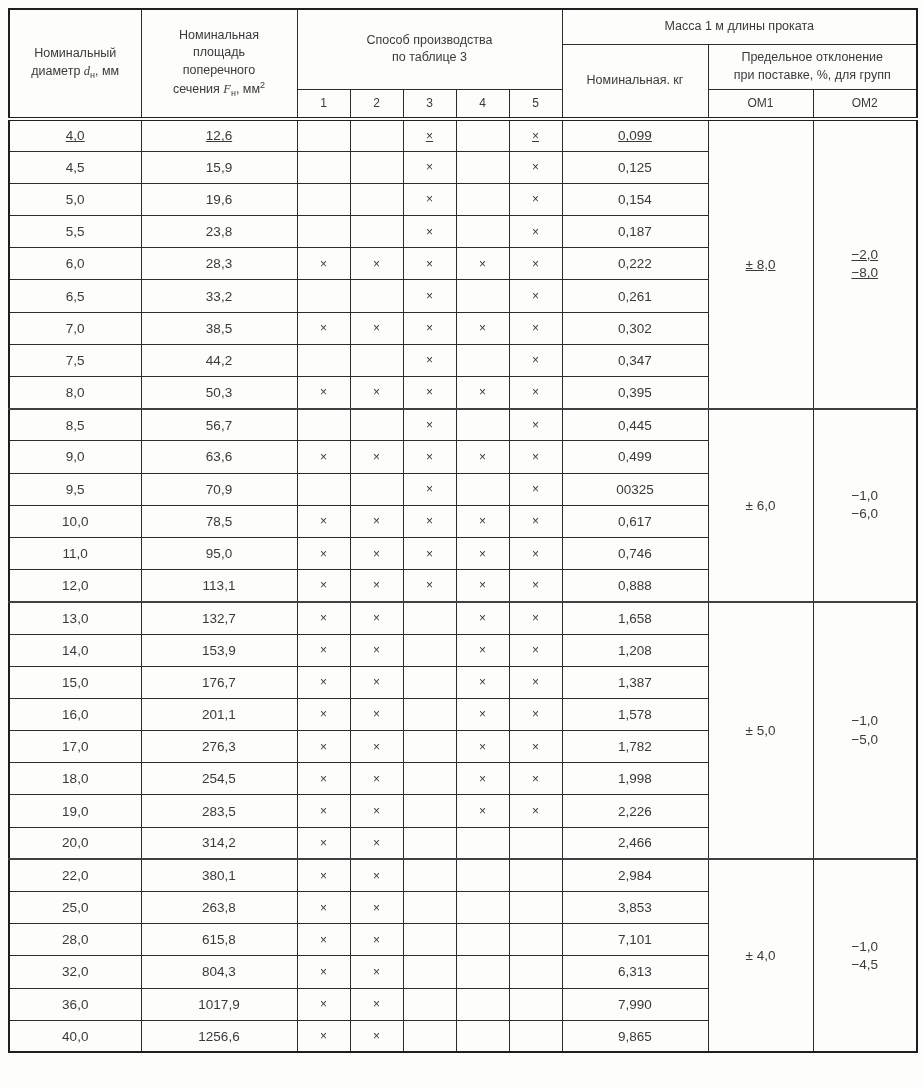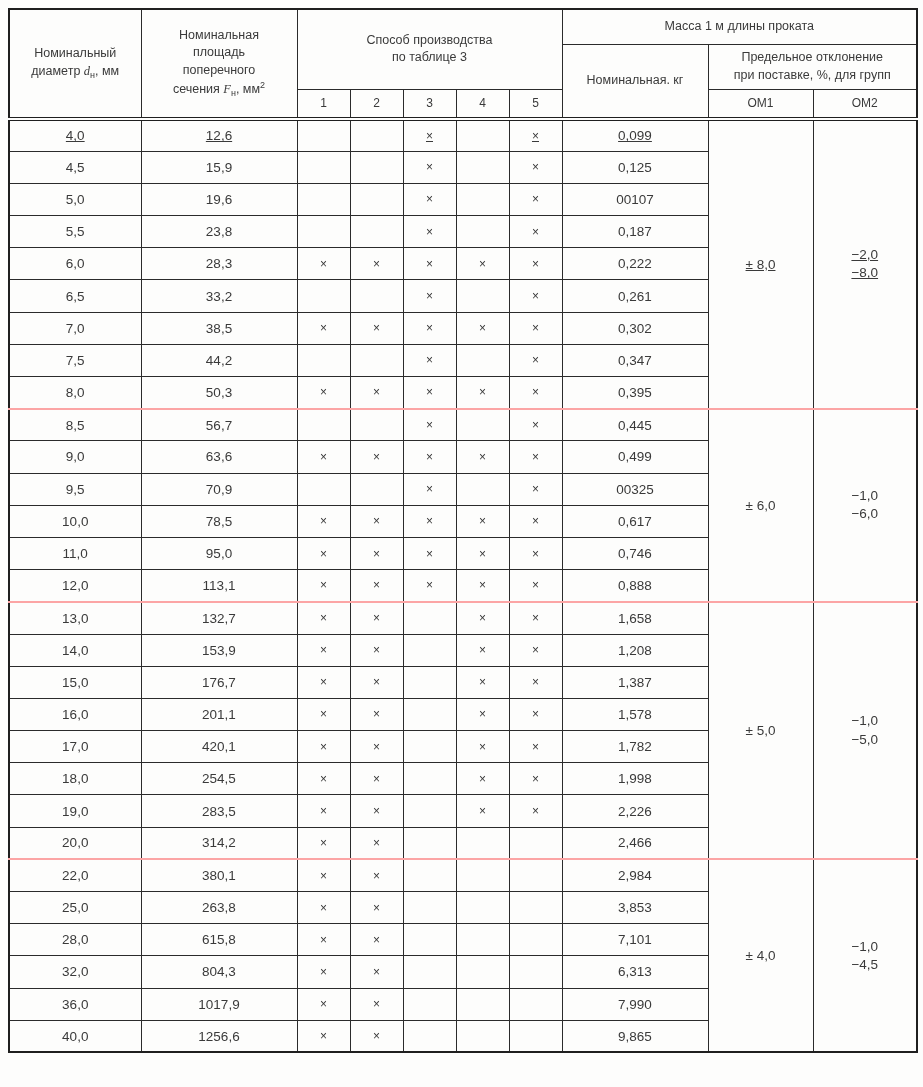--- a/index.html
+++ b/index.html
@@ -30,21 +30,21 @@
     padding: 0 2px;
     color: #3a3a3a;
   }
   thead th { font-size: 12.5px; line-height: 1.4; }
   tr.h1 th { height: 35px; }
   tr.h2 th { height: 45px; }
   tr.h3 th { height: 30px; font-size: 12px; }
   tbody td { height: 32.2px; font-size: 13.5px; }
   tbody td.method-mark-cell { font-size: 12px; }
   tbody tr.first-row td { border-top: 4px double #1f1f1f; text-decoration: underline; }
-  tbody tr.group-start td { border-top: 2px solid #fca5a5; }
+  tbody tr.group-start td { border-top: 2px solid #404040; }
   td.om-cell { font-size: 13.5px; }
   td.om-cell .line { line-height: 1.35; }
   i.var { font-style: italic; font-family: "Liberation Serif", serif; }
   sub.var-sub { font-size: 9px; vertical-align: -3px; }
   sup.unit-sup { font-size: 9px; vertical-align: 5px; }
 </style>
 </head>
 <body>
 
 <div class="page">
@@ -123,21 +123,21 @@
           <td>0,125</td>
         </tr>
         <tr>
           <td>5,0</td>
           <td>19,6</td>
           <td class="method-mark-cell"></td>
           <td class="method-mark-cell"></td>
           <td class="method-mark-cell">×</td>
           <td class="method-mark-cell"></td>
           <td class="method-mark-cell">×</td>
-          <td>00107</td>
+          <td>0,154</td>
         </tr>
         <tr>
           <td>5,5</td>
           <td>23,8</td>
           <td class="method-mark-cell"></td>
           <td class="method-mark-cell"></td>
           <td class="method-mark-cell">×</td>
           <td class="method-mark-cell"></td>
           <td class="method-mark-cell">×</td>
           <td>0,187</td>
@@ -297,21 +297,21 @@
           <td>201,1</td>
           <td class="method-mark-cell">×</td>
           <td class="method-mark-cell">×</td>
           <td class="method-mark-cell"></td>
           <td class="method-mark-cell">×</td>
           <td class="method-mark-cell">×</td>
           <td>1,578</td>
         </tr>
         <tr>
           <td>17,0</td>
-          <td>420,1</td>
+          <td>276,3</td>
           <td class="method-mark-cell">×</td>
           <td class="method-mark-cell">×</td>
           <td class="method-mark-cell"></td>
           <td class="method-mark-cell">×</td>
           <td class="method-mark-cell">×</td>
           <td>1,782</td>
         </tr>
         <tr>
           <td>18,0</td>
           <td>254,5</td>

